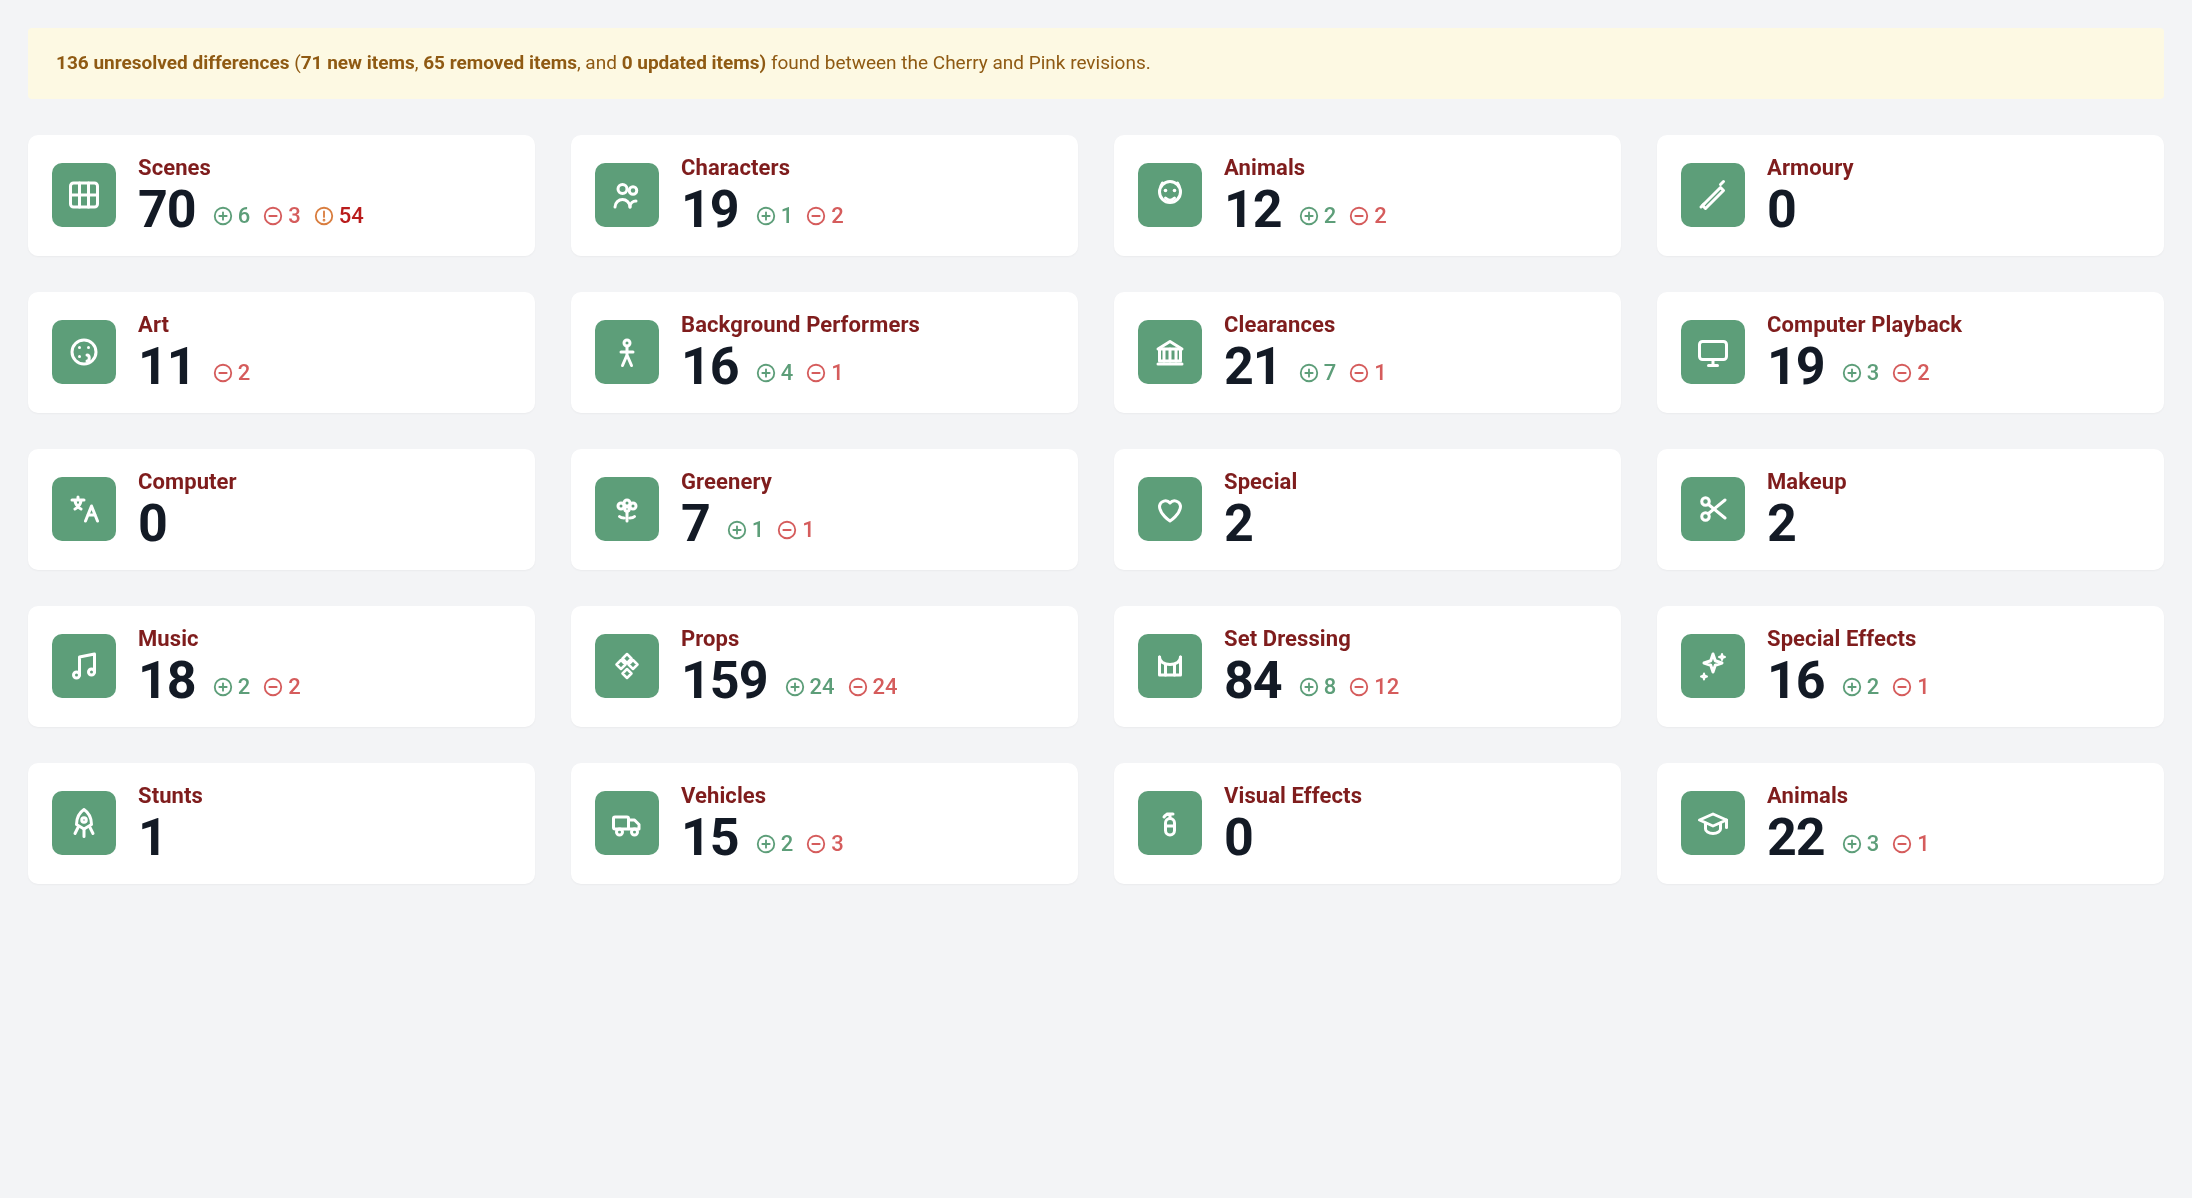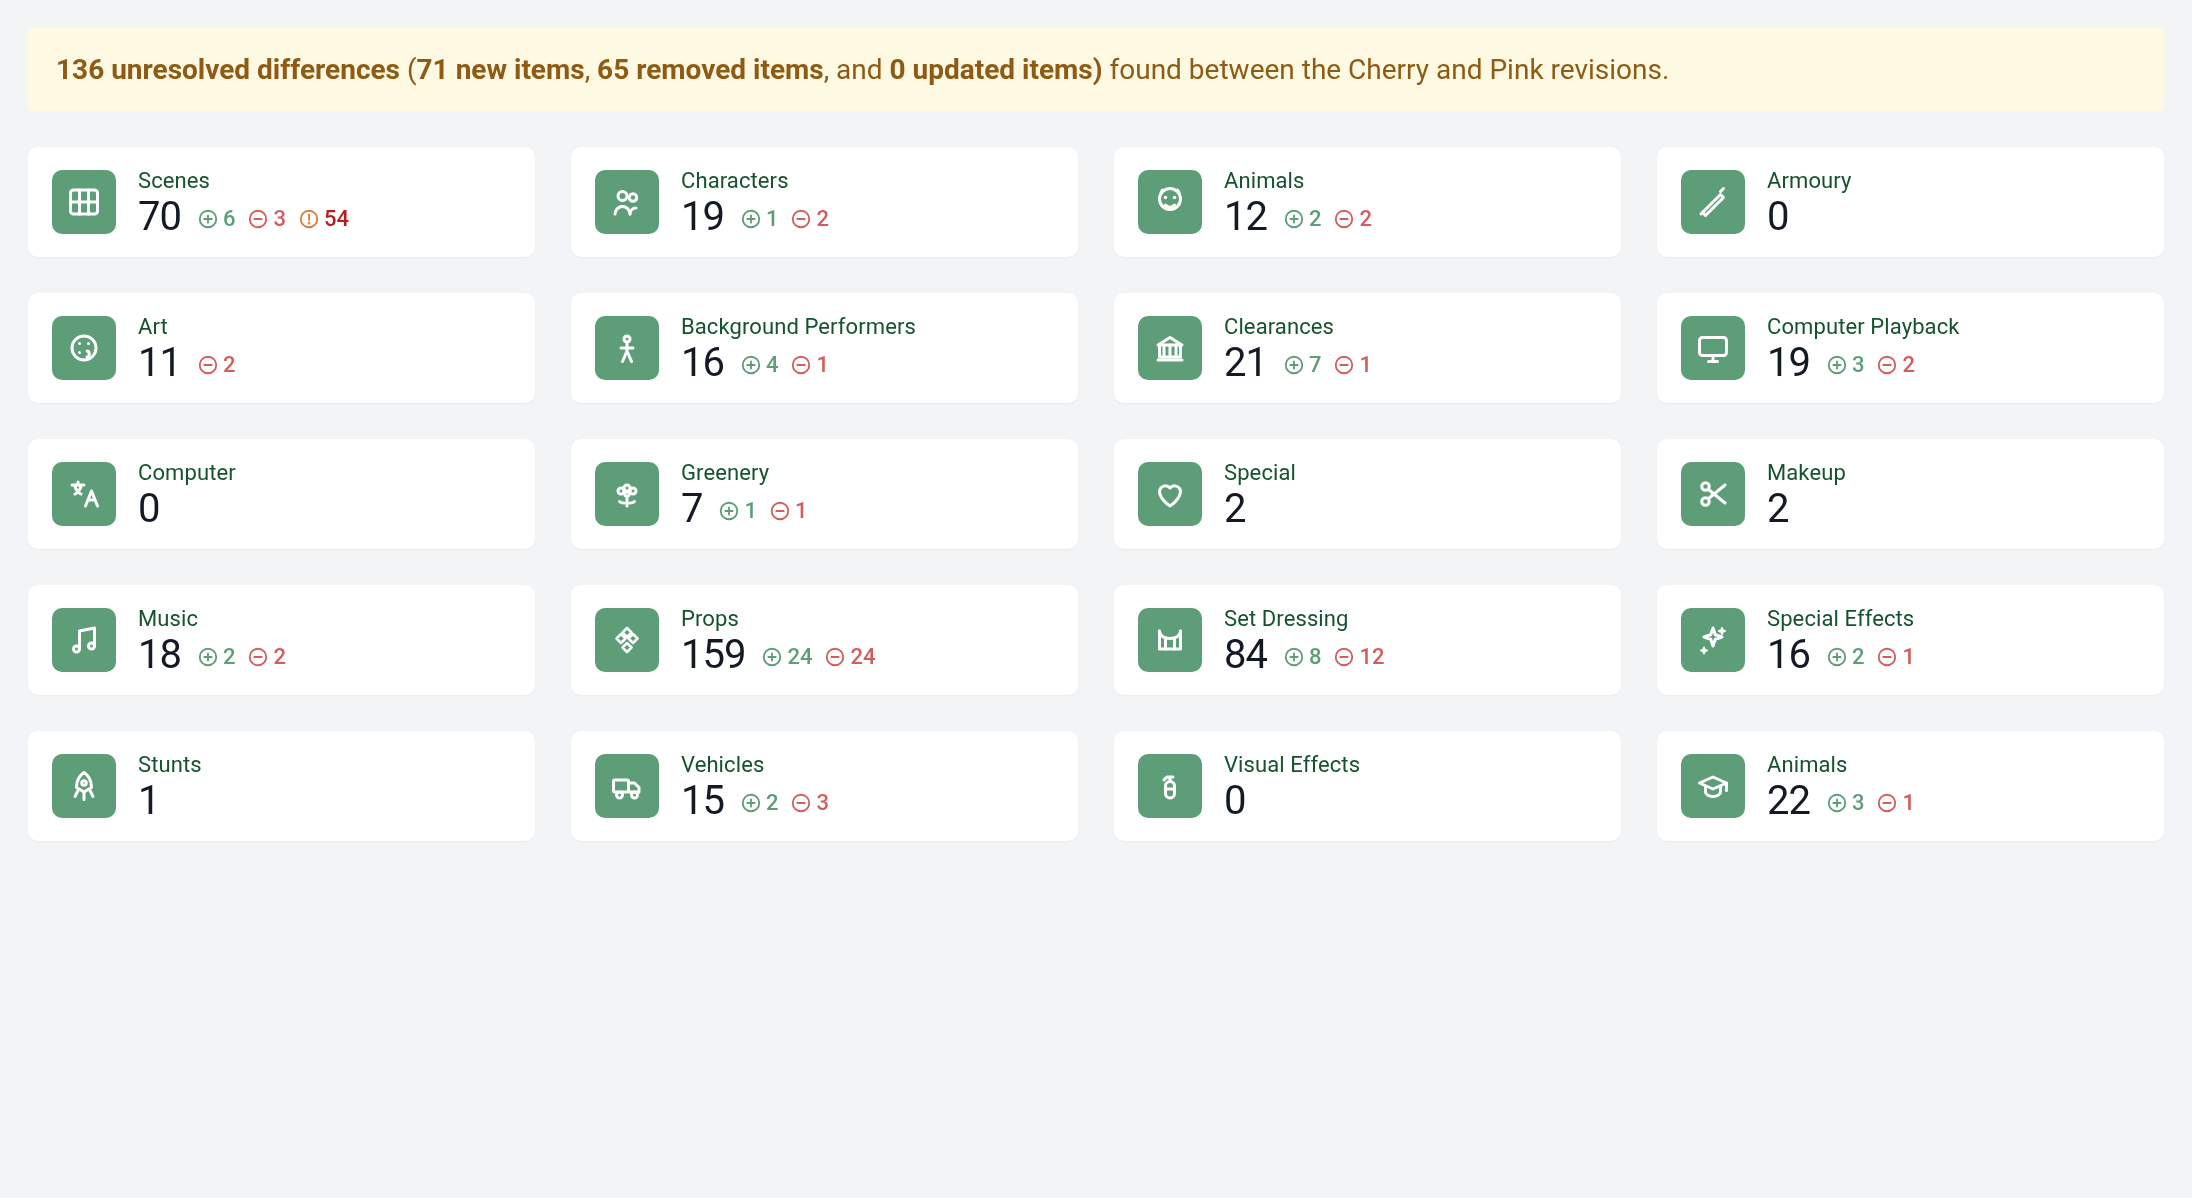--- a/index.html
+++ b/index.html
@@ -9,21 +9,21 @@
       padding: 28px;
       font-size: 20px;
       color: #1f2937;
     }
     .banner {
       background: #fdf9e3;
       padding: 22px 28px;
       border-radius: 4px;
       margin-bottom: 36px;
       color: #8f5a13;
-      font-size: 28px;
+      font-size: 19px;
       line-height: 1.4;
     }
     .banner .bold { font-weight: 700; }
     .grid {
       display: grid;
       grid-template-columns: repeat(4, 1fr);
       gap: 36px;
     }
     .card {
       background: #ffffff;
@@ -51,33 +51,33 @@
       height: 36px;
       stroke: #ffffff;
       fill: none;
       stroke-width: 2;
       stroke-linecap: round;
       stroke-linejoin: round;
     }
     .card-body { flex: 1; display: flex; flex-direction: column; gap: 4px; }
     .card-title {
       font-size: 22px;
-      font-weight: 400;
-      color: #14532d;
+      font-weight: 700;
+      color: #7f1d1d;
       letter-spacing: 0.1px;
     }
     .card-stats {
       display: flex;
       align-items: baseline;
       gap: 16px;
       flex-wrap: wrap;
     }
     .big-num {
-      font-size: 40px;
-      font-weight: 400;
+      font-size: 52px;
+      font-weight: 700;
       color: #131a25;
       line-height: 1;
       letter-spacing: -1px;
     }
     .chips { display: flex; align-items: center; gap: 12px; }
     .chip { display: inline-flex; align-items: center; gap: 4px; font-size: 22px; font-weight: 500; }
     .chip.add { color: #5d9e79; }
     .chip.remove { color: #d55c5c; }
     .chip.warn { color: #b91c1c; }
     .chip svg { width: 22px; height: 22px; }

